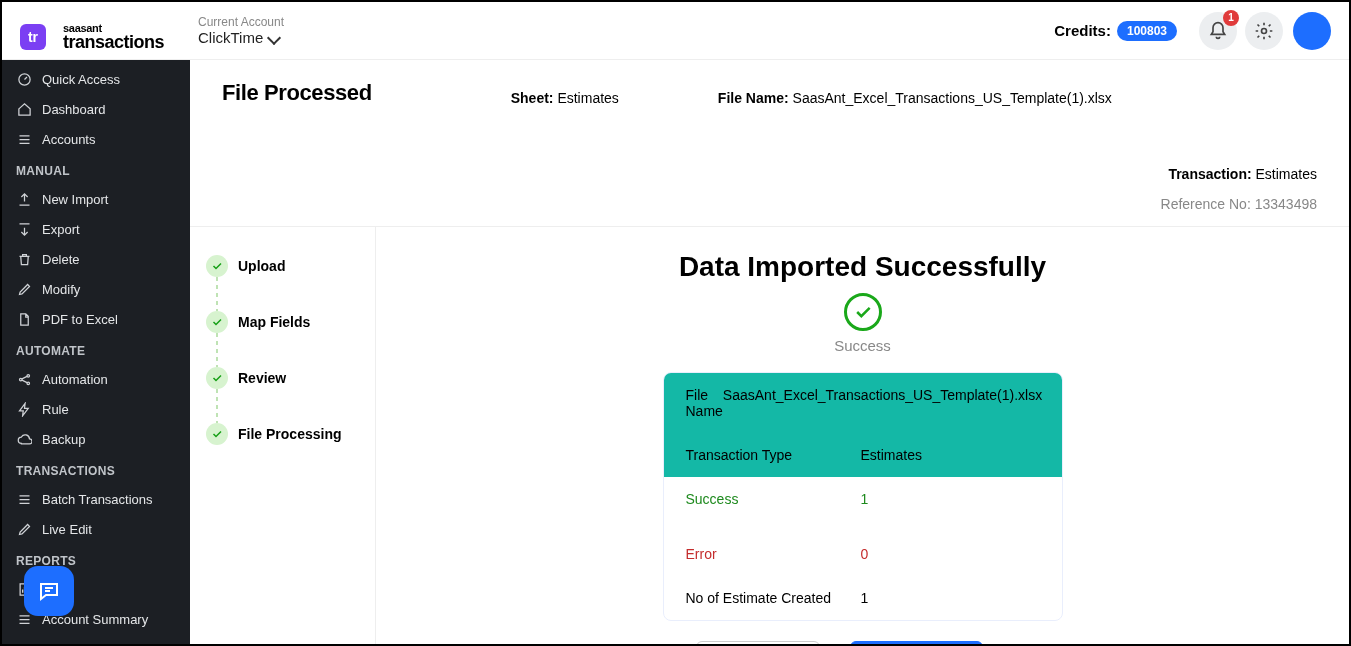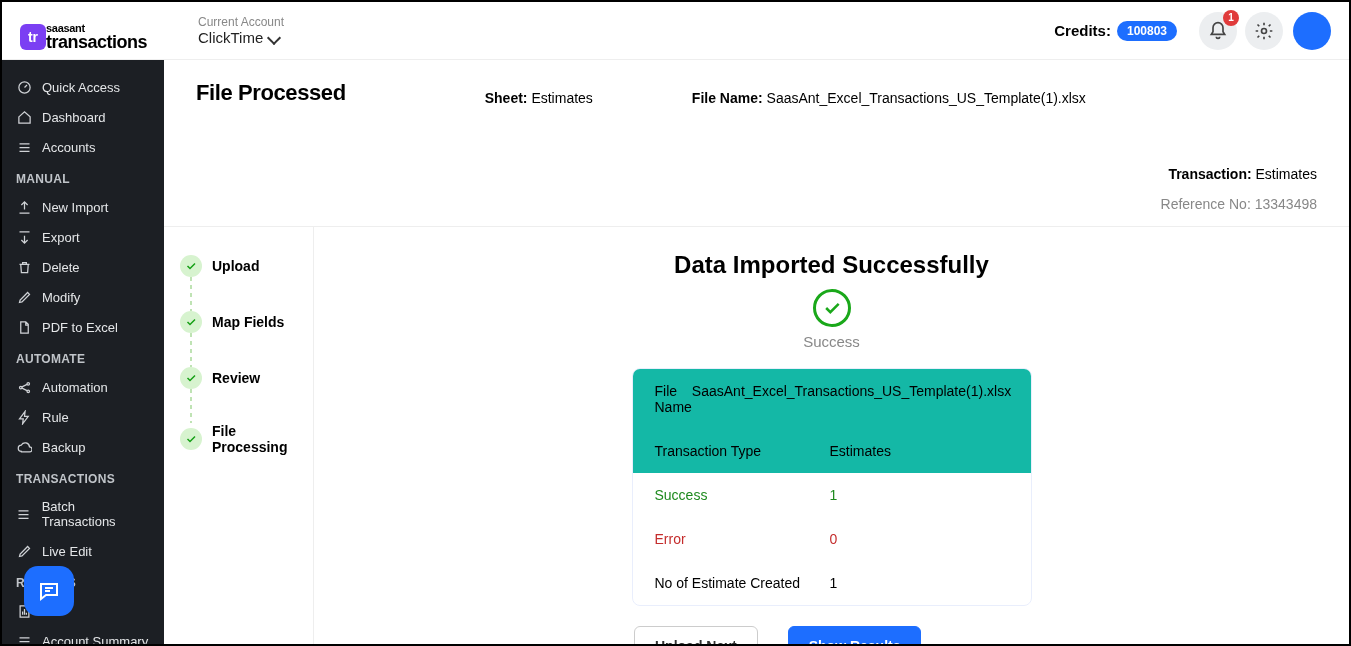--- a/index.html
+++ b/index.html
@@ -1,74 +1,74 @@
 <!DOCTYPE html>
 <html><head>
 <meta charset="utf-8">
 <style>
 * { box-sizing: border-box; margin: 0; padding: 0; }
 body { font-family: -apple-system, BlinkMacSystemFont, "Segoe UI", Arial, sans-serif; background: #fff; color: #000; border: 2px solid #000; width: 1351px; height: 646px; overflow: hidden; position: relative; }
 
 
 .header { height: 58px; display: flex; align-items: center; padding: 0 18px; border-bottom: 1px solid #eee; }
-.logo-area { display: flex; align-items: center; gap: 0; width: 160px; margin-top: 12px; }
+.logo-area { display: flex; align-items: center; gap: 17px; width: 160px; margin-top: 12px; }
 .logo-badge { width: 26px; height: 26px; border-radius: 6px; background: #7b3ff3; color: #fff; font-weight: 700; font-size: 14px; display: flex; align-items: center; justify-content: center; }
 .logo-text { display: flex; flex-direction: column; line-height: 1; }
 .logo-text .top { font-size: 11px; font-weight: 700; letter-spacing: -0.3px; }
 .logo-text .bot { font-size: 18px; font-weight: 700; letter-spacing: -0.5px; margin-top: -1px; }
 .account-picker { margin-left: 18px; }
 .account-picker .lbl { font-size: 12px; color: #888; }
 .account-picker .val { font-size: 15px; color: #222; display: flex; gap: 6px; }
 .chev-down::after { content: ""; display: inline-block; width: 8px; height: 8px; border-right: 2px solid #333; border-bottom: 2px solid #333; transform: rotate(45deg); margin-top: -4px; }
 .header-gap { flex: 1; }
 .credits { font-weight: 700; font-size: 15px; display: flex; align-items: center; gap: 6px; margin-right: 14px; }
 .credits-badge { background: #1d6eff; color: #fff; border-radius: 12px; padding: 3px 10px; font-size: 12px; font-weight: 700; text-align: right; }
 .icon-btn { width: 38px; height: 38px; border-radius: 50%; background: #eceef0; display: flex; align-items: center; justify-content: center; margin-left: 8px; position: relative; cursor: pointer; }
 .avatar { width: 38px; height: 38px; border-radius: 50%; background: #1d6eff; margin-left: 10px; cursor: pointer; }
 .notif-dot { position: absolute; top: -2px; right: -2px; background: #e03b3b; color: #fff; font-size: 10px; font-weight: 700; border-radius: 50%; width: 16px; height: 16px; display: flex; align-items: center; justify-content: center; }
 svg.hicon { width: 20px; height: 20px; stroke: #444; stroke-width: 2; fill: none; }
 
 
 .body { display: flex; height: calc(646px - 58px - 4px); }
-.sidebar { width: 162px; background: #1c1f24; color: #ddd; padding: 12px 0 0 0; font-size: 13px; overflow: hidden; }
+.sidebar { width: 188px; background: #1c1f24; color: #ddd; padding: 4px 0 0 0; font-size: 13px; overflow: hidden; }
 .section-title { color: #c0c4c9; font-weight: 700; font-size: 12px; padding: 10px 14px 6px; letter-spacing: 0.3px; }
 .side-item { display: flex; align-items: center; gap: 10px; padding: 7px 14px; cursor: pointer; color: #e4e6e8; }
 .side-item .sicon { width: 16px; height: 16px; display: flex; align-items: center; justify-content: center; }
 .side-item .sicon svg { width: 15px; height: 15px; stroke: #cfd2d6; stroke-width: 2; fill: none; }
 
 .main { flex: 1; display: flex; flex-direction: column; overflow: hidden; }
 .mheader { padding: 20px 32px 14px; border-bottom: 1px solid #eee; position: relative; }
 .mheader-row1 { display: flex; align-items: flex-end; gap: 60px; flex-wrap: wrap; }
 .page-title { font-size: 22px; font-weight: 800; letter-spacing: -0.4px; margin-right: 40px; }
 .info-chunk { font-size: 14px; }
 .info-chunk .bold { font-weight: 700; margin-left: 39px; }
 .info-chunk .val { font-weight: 400; }
 .mheader-row2 { text-align: right; color: #888; font-size: 14px; margin-top: 14px; }
 
 .mbody { flex:1; display: flex; overflow: hidden; }
-.stepper { width: 150px; padding: 28px 16px; border-right: 1px solid #eee; position: relative; }
+.stepper { width: 186px; padding: 28px 16px; border-right: 1px solid #eee; position: relative; }
 .step { display: flex; align-items: center; gap: 10px; margin-bottom: 34px; position: relative; }
 .step:not(:last-child)::after { content: ""; position: absolute; left: 10px; top: 22px; bottom: -34px; width: 2px; background: repeating-linear-gradient(#bfe3b4 0 4px, transparent 4px 8px); }
 .step-dot { width: 22px; height: 22px; border-radius: 50%; background: #d7f3cf; display: flex; align-items: center; justify-content: center; flex-shrink: 0; }
 .step-dot svg { width: 12px; height: 12px; stroke: #16a016; stroke-width: 3; fill: none; }
 .step-label { font-weight: 700; font-size: 14px; }
 
 .result { flex:1; padding: 24px 40px; overflow: auto; }
-.result-title { font-size: 24px; font-weight: 800; text-align: center; }
+.result-title { font-size: 28px; font-weight: 800; text-align: center; }
 .big-check { width: 38px; height: 38px; border: 3px solid #1aa81a; border-radius: 50%; margin: 10px auto 6px; display:flex; align-items:center; justify-content:center; }
 .big-check svg { width: 20px; height: 20px; stroke: #1aa81a; stroke-width: 3; fill:none; }
 .success-text { text-align:center; color:#888; font-size:15px; margin-bottom: 18px; }
 
 .summary-box { width: 400px; margin: 0 auto 20px; border: 1px solid #e9eefc; border-radius: 8px; overflow: hidden; }
 .summary-row { display:flex; padding: 14px 22px; font-size: 14px; }
 .summary-row.head { background: #14b8a6; }
 .summary-row .k { width: 175px; }
 .summary-row .v { flex:1; }
 .summary-row.green .k, .summary-row.green .v { color: #1e8a1e; }
-.summary-row.red .k, .summary-row.red .v { color: #c42c2c; }
+.summary-row.red .k, .summary-row.red .v { color: #c42c2c; margin-top: 11px; }
 
 .btn-row { display:flex; gap: 14px; justify-content: flex-start; margin-left: 280px;}
 .btn { padding: 11px 20px; border-radius: 6px; font-size: 14px; font-weight: 600; cursor: pointer; }
 .btn-outline { background:#fff; border:1px solid #ccc; color:#333; }
 .btn-primary { background:#1d6eff; color:#fff; border:1px solid #1d6eff;margin-left:16px; }
 
 .chat-fab { position: absolute; left: 22px; bottom: 28px; width: 50px; height: 50px; border-radius: 14px; background: #1d6eff; display:flex; align-items:center; justify-content:center; cursor:pointer; }
 .chat-fab svg { width:24px; height:24px; stroke:#fff; stroke-width:2; fill:none; }
 </style>
 </head>

